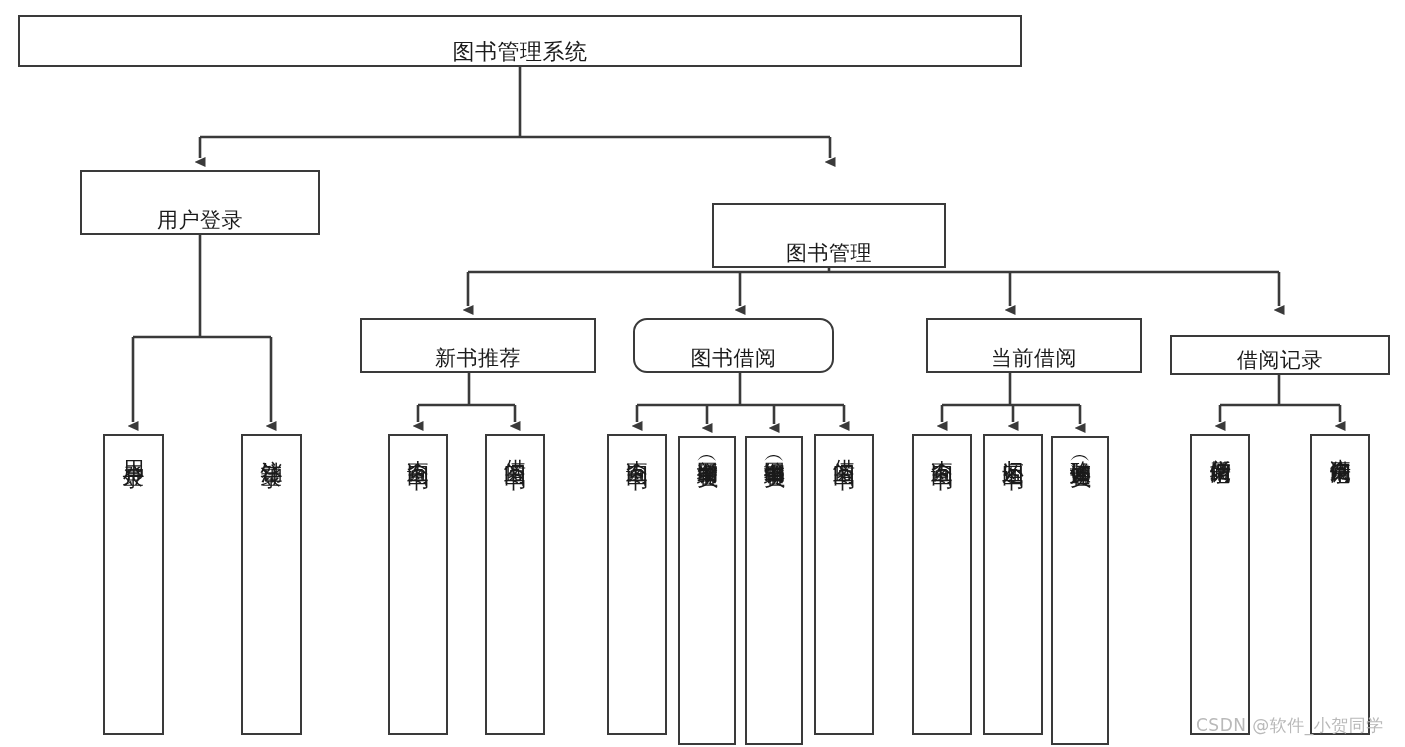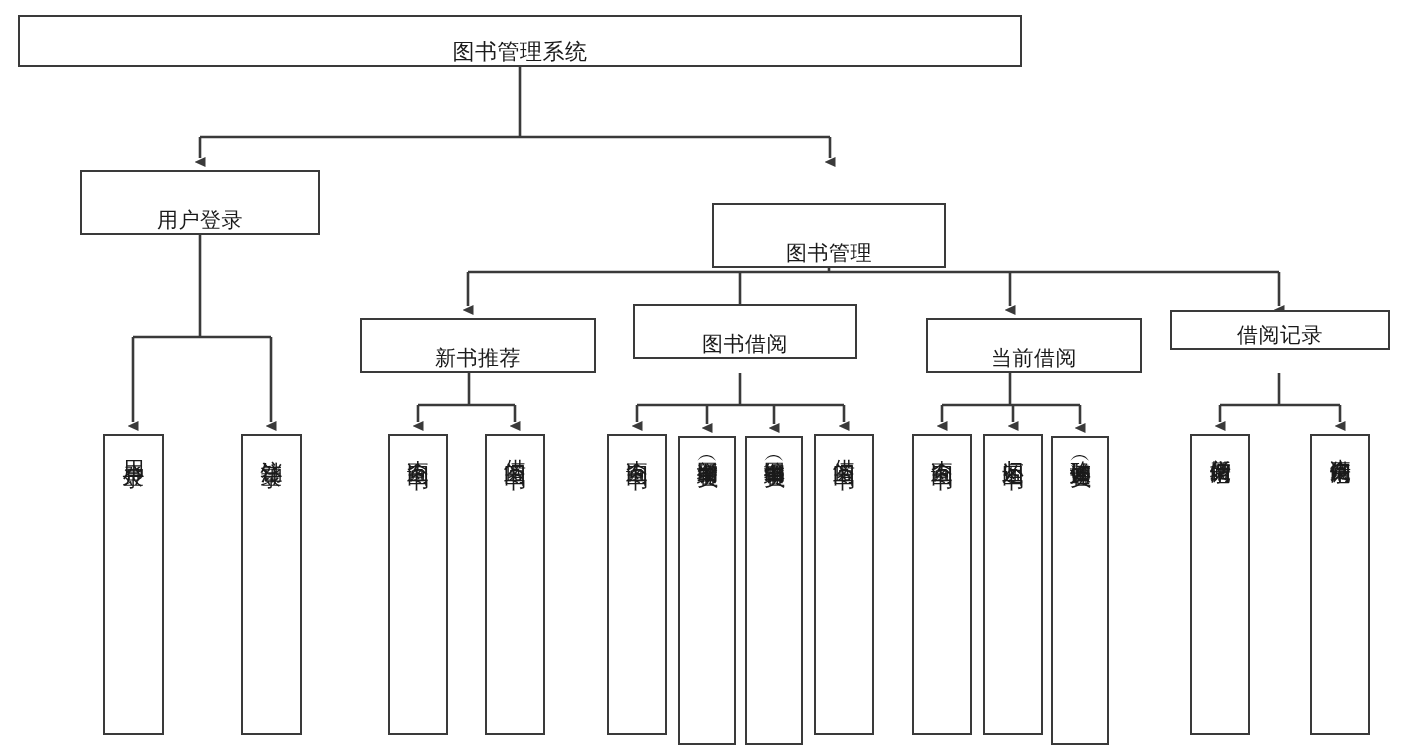--- a/index.html
+++ b/index.html
@@ -134,27 +134,27 @@
       </div>
       <div class="node horiz" style="left: 80px; top: 170px; width: 240px; height: 65px;">
         <span class="lbl">用户登录</span>
       </div>
       <div class="node horiz" style="left: 712px; top: 170px; width: 234px; height: 65px; margin-top: 33px;">
         <span class="lbl">图书管理</span>
       </div>
       <div class="node horiz" style="left: 360px; top: 318px; width: 236px; height: 55px;">
         <span class="lbl">新书推荐</span>
       </div>
-      <div class="node horiz" style="left: 633px; top: 304px; width: 224px; height: 55px;">
+      <div class="node horiz" style="left: 633px; top: 318px; width: 201px; height: 55px; border-radius: 14px;">
         <span class="lbl">图书借阅</span>
       </div>
       <div class="node horiz" style="left: 902px; top: 318px; width: 216px; height: 55px; margin-left: 24px;">
         <span class="lbl">当前借阅</span>
       </div>
-      <div class="node horiz" style="left: 1170px; top: 310px; width: 220px; height: 40px;">
+      <div class="node horiz" style="left: 1170px; top: 335px; width: 220px; height: 40px;">
         <span class="lbl">借阅记录</span>
       </div>
       <div class="node vert" style="left: 103px; top: 434px; width: 61px; height: 301px;">
         <span class="lbl">用户登录</span>
       </div>
       <div class="node vert" style="left: 241px; top: 434px; width: 61px; height: 301px;">
         <span class="lbl">注销登录</span>
       </div>
       <div class="node vert" style="left: 388px; top: 434px; width: 60px; height: 301px;">
         <span class="lbl">查询图书</span>
@@ -184,14 +184,15 @@
         <span class="lbl">确认归还（管理员）</span>
       </div>
       <div class="node vert tall" style="left: 1190px; top: 434px; width: 60px; height: 301px;">
         <span class="lbl">新增借阅记录</span>
       </div>
       <div class="node vert tall" style="left: 1310px; top: 434px; width: 60px; height: 301px;">
         <span class="lbl">查询借阅记录</span>
       </div>
     </div>
 
+  <div class="watermark" style="left: 1196px; top: 714px; color: rgb(185, 185, 185);">CSDN @软件_小贺同学</div>
 
 </div>
 
 </body></html>

